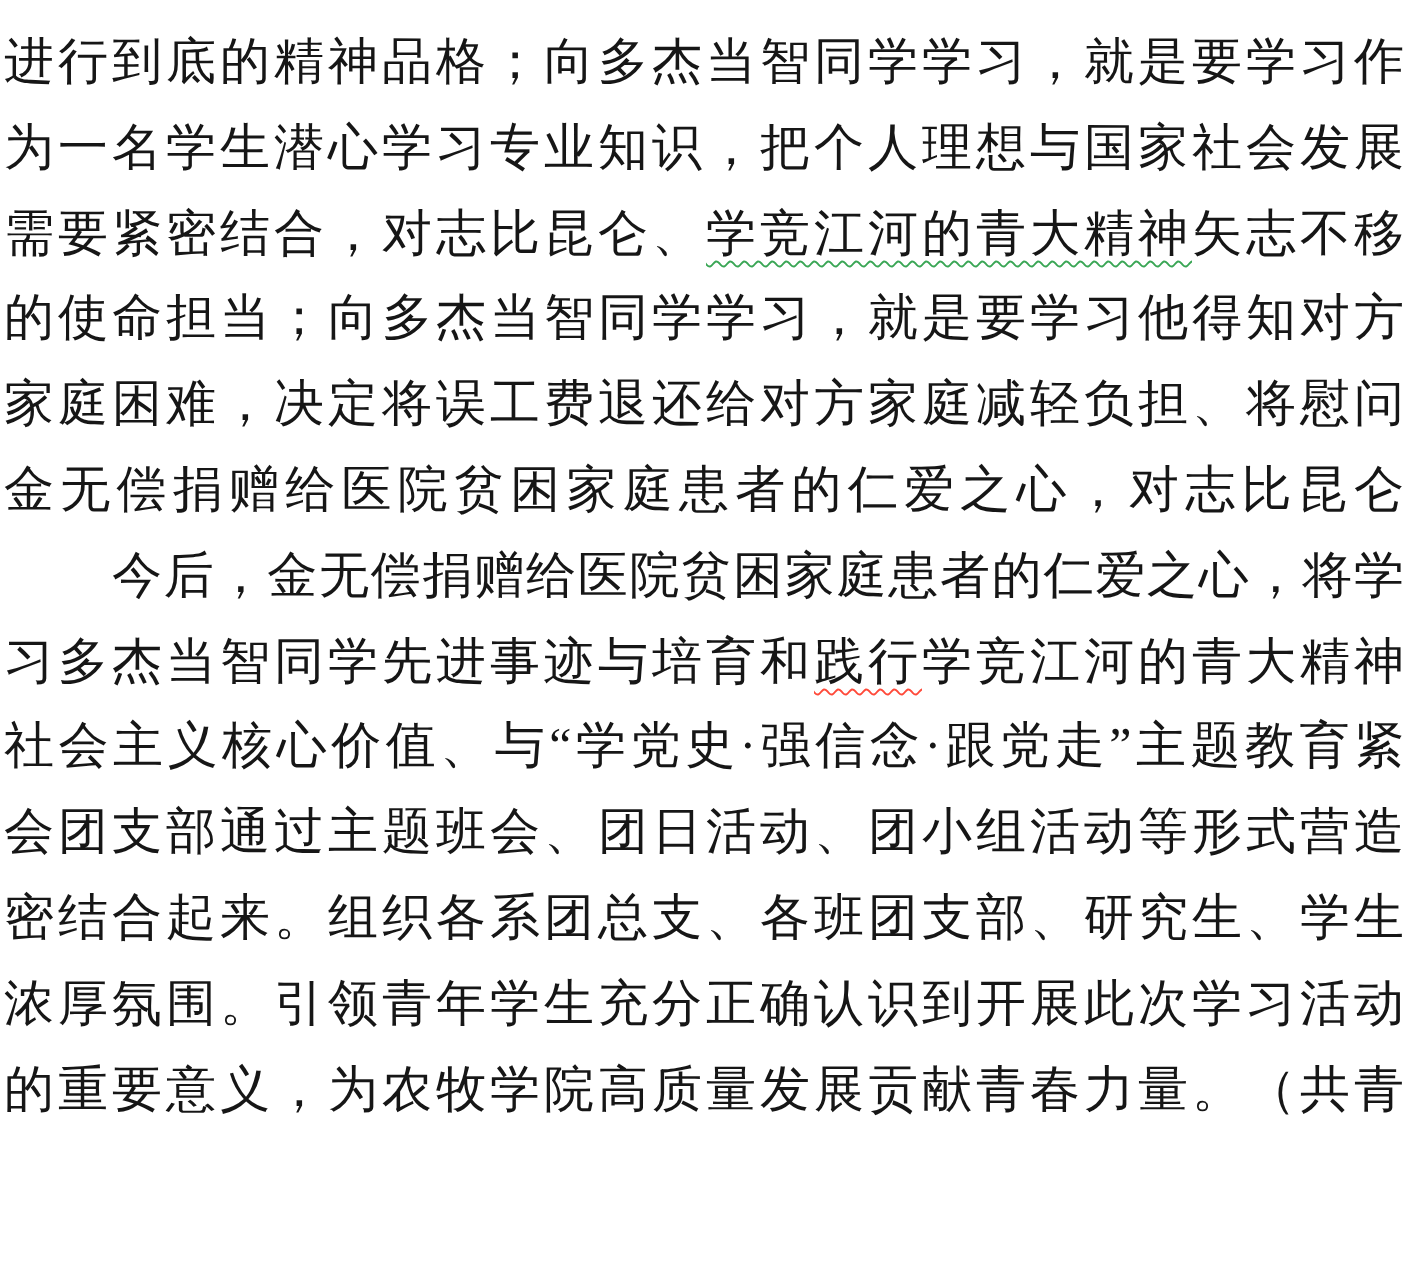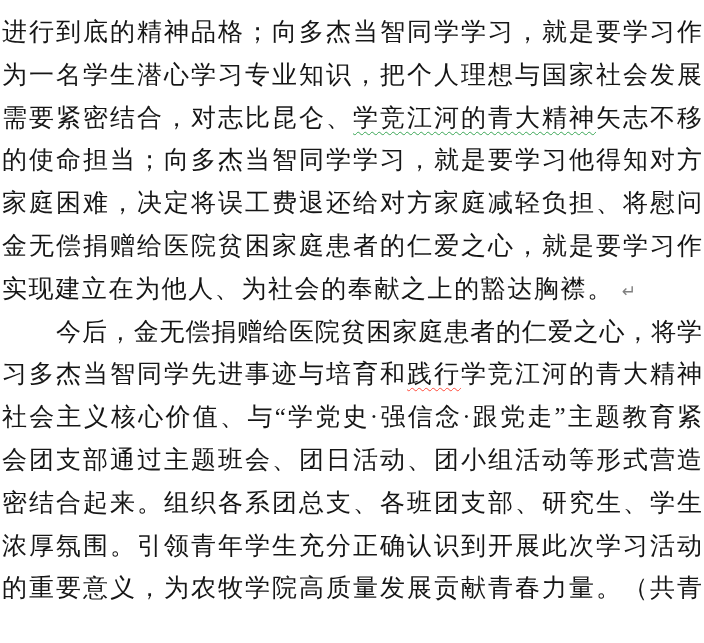--- a/index.html
+++ b/index.html
@@ -57,22 +57,21 @@
 </head>
 <body>
 
 <div class="page">
   <div class="doc-text" id="doc-text">
       <div class="line justify"><span>进行到底的精神品格；向多杰当智同学学习，就是要学习作</span></div>
       <div class="line justify"><span>为一名学生潜心学习专业知识，把个人理想与国家社会发展</span></div>
       <div class="line justify"><span>需要紧密结合，对志比昆仑、</span><span class="u-grammar">学竞江河的青大精神</span><span>矢志不移</span></div>
       <div class="line justify"><span>的使命担当；向多杰当智同学学习，就是要学习他得知对方</span></div>
       <div class="line justify"><span>家庭困难，决定将误工费退还给对方家庭减轻负担、将慰问</span></div>
-      <div class="line justify"><span>金无偿捐赠给医院贫困家庭患者的仁爱之心，就是要学习作</span></div>
-      <div class="line natural"><span>实现建立在为他人、为社会的奉献之上的豁达胸襟。</span><span class="pmark">↵</span></div>
+      <div class="line justify"><span>金无偿捐赠给医院贫困家庭患者的仁爱之心，对志比昆仑</span></div>
       <div class="line justify indent"><span>今后，金无偿捐赠给医院贫困家庭患者的仁爱之心，将学</span></div>
       <div class="line justify"><span>习多杰当智同学先进事迹与培育和</span><span class="u-spelling">践行</span><span>学竞江河的青大精神</span></div>
       <div class="line justify"><span>社会主义核心价值、与“学党史·强信念·跟党走”主题教育紧</span></div>
       <div class="line justify"><span>会团支部通过主题班会、团日活动、团小组活动等形式营造</span></div>
       <div class="line justify"><span>密结合起来。组织各系团总支、各班团支部、研究生、学生</span></div>
       <div class="line justify"><span>浓厚氛围。引领青年学生充分正确认识到开展此次学习活动</span></div>
       <div class="line justify"><span>的重要意义，为农牧学院高质量发展贡献青春力量。（共青</span></div>
     </div>
 </div>
 

